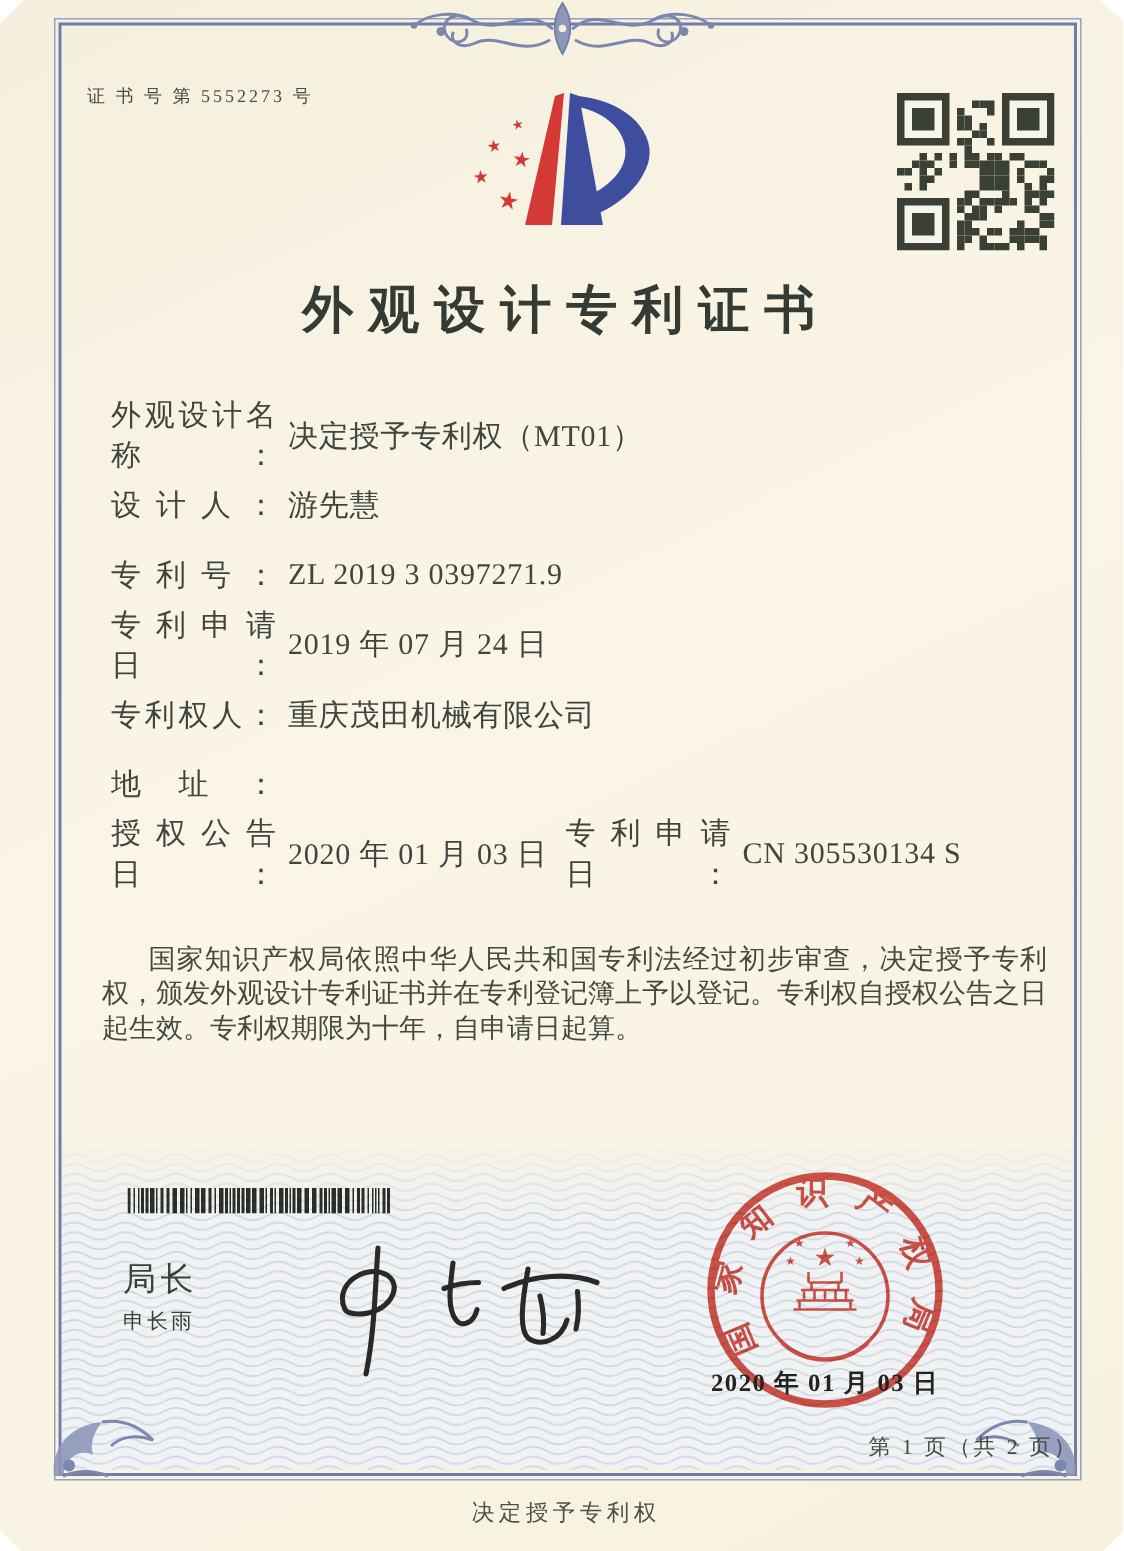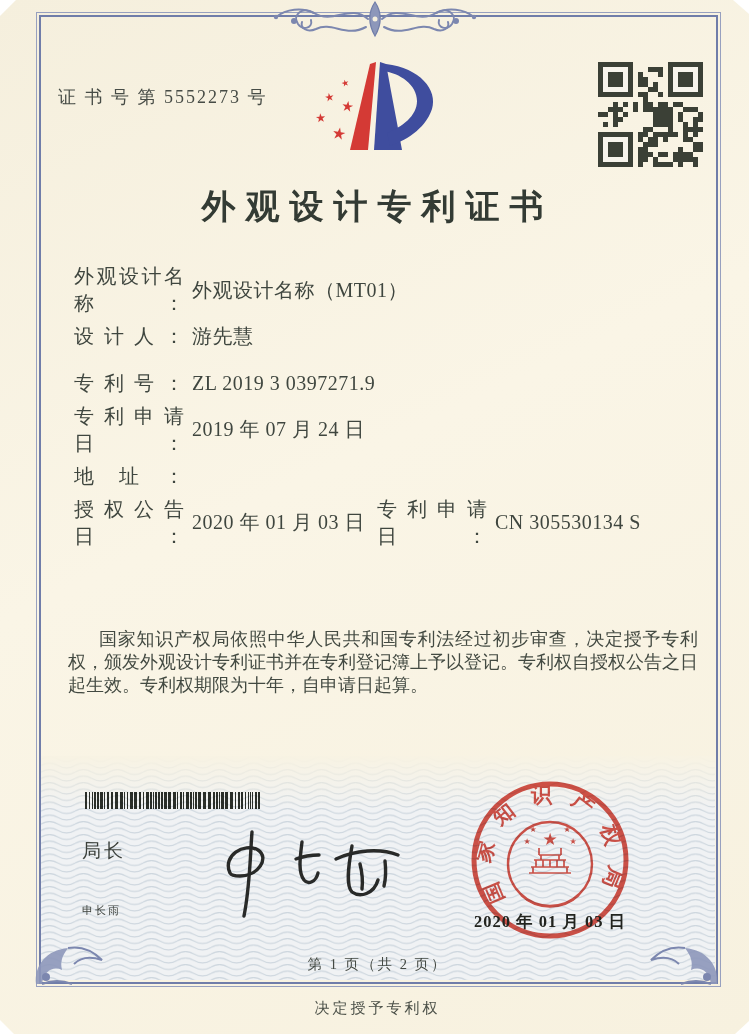--- a/index.html
+++ b/index.html
@@ -8,44 +8,44 @@
     font-family:"Liberation Serif","DejaVu Serif",serif;
     color:#3d443e;overflow:hidden;
   }
   .paper{
     position:absolute;inset:0;
     background:linear-gradient(155deg,#f5efdd 0%,#faf5e6 45%,#f7f1df 100%);
     clip-path:polygon(16px 0,733px 0,749px 14px,749px 1021px,735px 1034px,14px 1034px,0 1020px,0 16px);
   }
   .frame-outer{position:absolute;left:36px;top:12px;width:683px;height:973px;border:1px solid #97a0bf;}
   .frame-inner{position:absolute;inset:2px;border:2px solid #707da9;}
-  .cert-no{position:absolute;left:58px;top:85px;font-size:18px;letter-spacing:2px;color:#474c46;}
+  .cert-no{position:absolute;left:58px;top:56px;font-size:12px;letter-spacing:2px;color:#474c46;}
   .title{
     position:absolute;left:36px;top:184px;width:683px;text-align:center;
     font-size:34px;font-weight:700;letter-spacing:10px;color:#333b34;
   }
   .fields{position:absolute;left:74px;top:267px;width:620px;}
   .frow{height:46.5px;display:flex;align-items:center;font-size:20px;color:#3f463f;position:relative;}
   .flabel{display:inline-block;width:110px;text-align:justify;text-align-last:justify;flex:0 0 110px;}
   .fvalue{margin-left:8px;letter-spacing:.5px;white-space:nowrap;}
   .pair2{position:absolute;left:303px;top:0;height:46.5px;display:flex;align-items:center;}
   .paras{position:absolute;left:68px;top:628px;width:630px;font-size:18px;line-height:23.2px;
     color:#434a42;text-align:justify;}
   .paras p{margin:0 0 2px 0;text-indent:31px;}
   .band-svg{position:absolute;left:41px;top:756px;}
   .band-fade{position:absolute;left:41px;top:756px;width:674px;height:55px;
     background:linear-gradient(#f8f3e3,rgba(248,243,227,0));pointer-events:none;}
   .barcode{position:absolute;left:85px;top:792px;mix-blend-mode:multiply;}
-  .director-title{position:absolute;left:82px;top:838px;font-size:19px;letter-spacing:3px;color:#3a3f3a;}
-  .director-name{position:absolute;left:82px;top:903px;font-size:11px;letter-spacing:2px;color:#3a3f3a;}
+  .director-title{position:absolute;left:82px;top:838px;font-size:22px;letter-spacing:3px;color:#3a3f3a;}
+  .director-name{position:absolute;left:82px;top:872px;font-size:14px;letter-spacing:2px;color:#3a3f3a;}
   .signature{position:absolute;left:200px;top:828px;mix-blend-mode:multiply;}
   .seal{position:absolute;left:455px;top:765px;mix-blend-mode:multiply;opacity:.93;}
   .seal-date{position:absolute;left:455px;top:911px;width:190px;text-align:center;
     font-size:16.5px;color:#22241f;letter-spacing:1px;font-weight:600;}
-  .page-footer{position:absolute;left:36px;top:955px;width:683px;text-align:center;
+  .page-footer{position:absolute;left:36px;top:955px;width:683px;text-align:right;
     font-size:14.5px;color:#444a44;letter-spacing:2px;}
   .back-note{position:absolute;left:36px;top:999px;width:683px;text-align:center;
     font-size:15px;color:#4b5048;letter-spacing:3px;}
   .top-ornament{position:absolute;left:50%;top:-3px;transform:translateX(-50%);}
   .corner-orn{position:absolute;top:942px;}
   .corner-orn.left{left:32px;}
   .corner-orn.right{left:649px;transform:scaleX(-1);}
   .logo{position:absolute;left:306px;top:54px;}
   .qr{position:absolute;left:598px;top:62px;}
   svg text.star{font-family:"DejaVu Sans",sans-serif;}
@@ -242,33 +242,37 @@
       <rect x="70" y="100" width="5" height="5" fill="#3b4036"></rect>
       <rect x="80" y="100" width="5" height="5" fill="#3b4036"></rect>
       <rect x="95" y="100" width="5" height="5" fill="#3b4036"></rect>
     </svg>
 
   <div class="title">外观设计专利证书</div>
 
   <div class="fields">
     <div class="frow">
       <span class="flabel">外观设计名称：</span>
-      <span class="fvalue">外观设计名称（MT01）</span>
+      <span class="fvalue">决定授予专利权（MT01）</span>
     </div>
     <div class="frow">
       <span class="flabel">设计人：</span>
       <span class="fvalue">游先慧</span>
     </div>
     <div class="frow">
       <span class="flabel">专利号：</span>
       <span class="fvalue">ZL 2019 3 0397271.9</span>
     </div>
     <div class="frow">
       <span class="flabel">专利申请日：</span>
       <span class="fvalue">2019 年 07 月 24 日</span>
+    </div>
+    <div class="frow">
+      <span class="flabel">专利权人：</span>
+      <span class="fvalue">重庆茂田机械有限公司</span>
     </div>
     <div class="frow">
       <span class="flabel">地址：</span>
     </div>
     <div class="frow">
       <span class="flabel">授权公告日：</span>
       <span class="fvalue">2020 年 01 月 03 日</span>
       <span class="pair2">
         <span class="flabel">专利申请日：</span>
         <span class="fvalue">CN 305530134 S</span>

